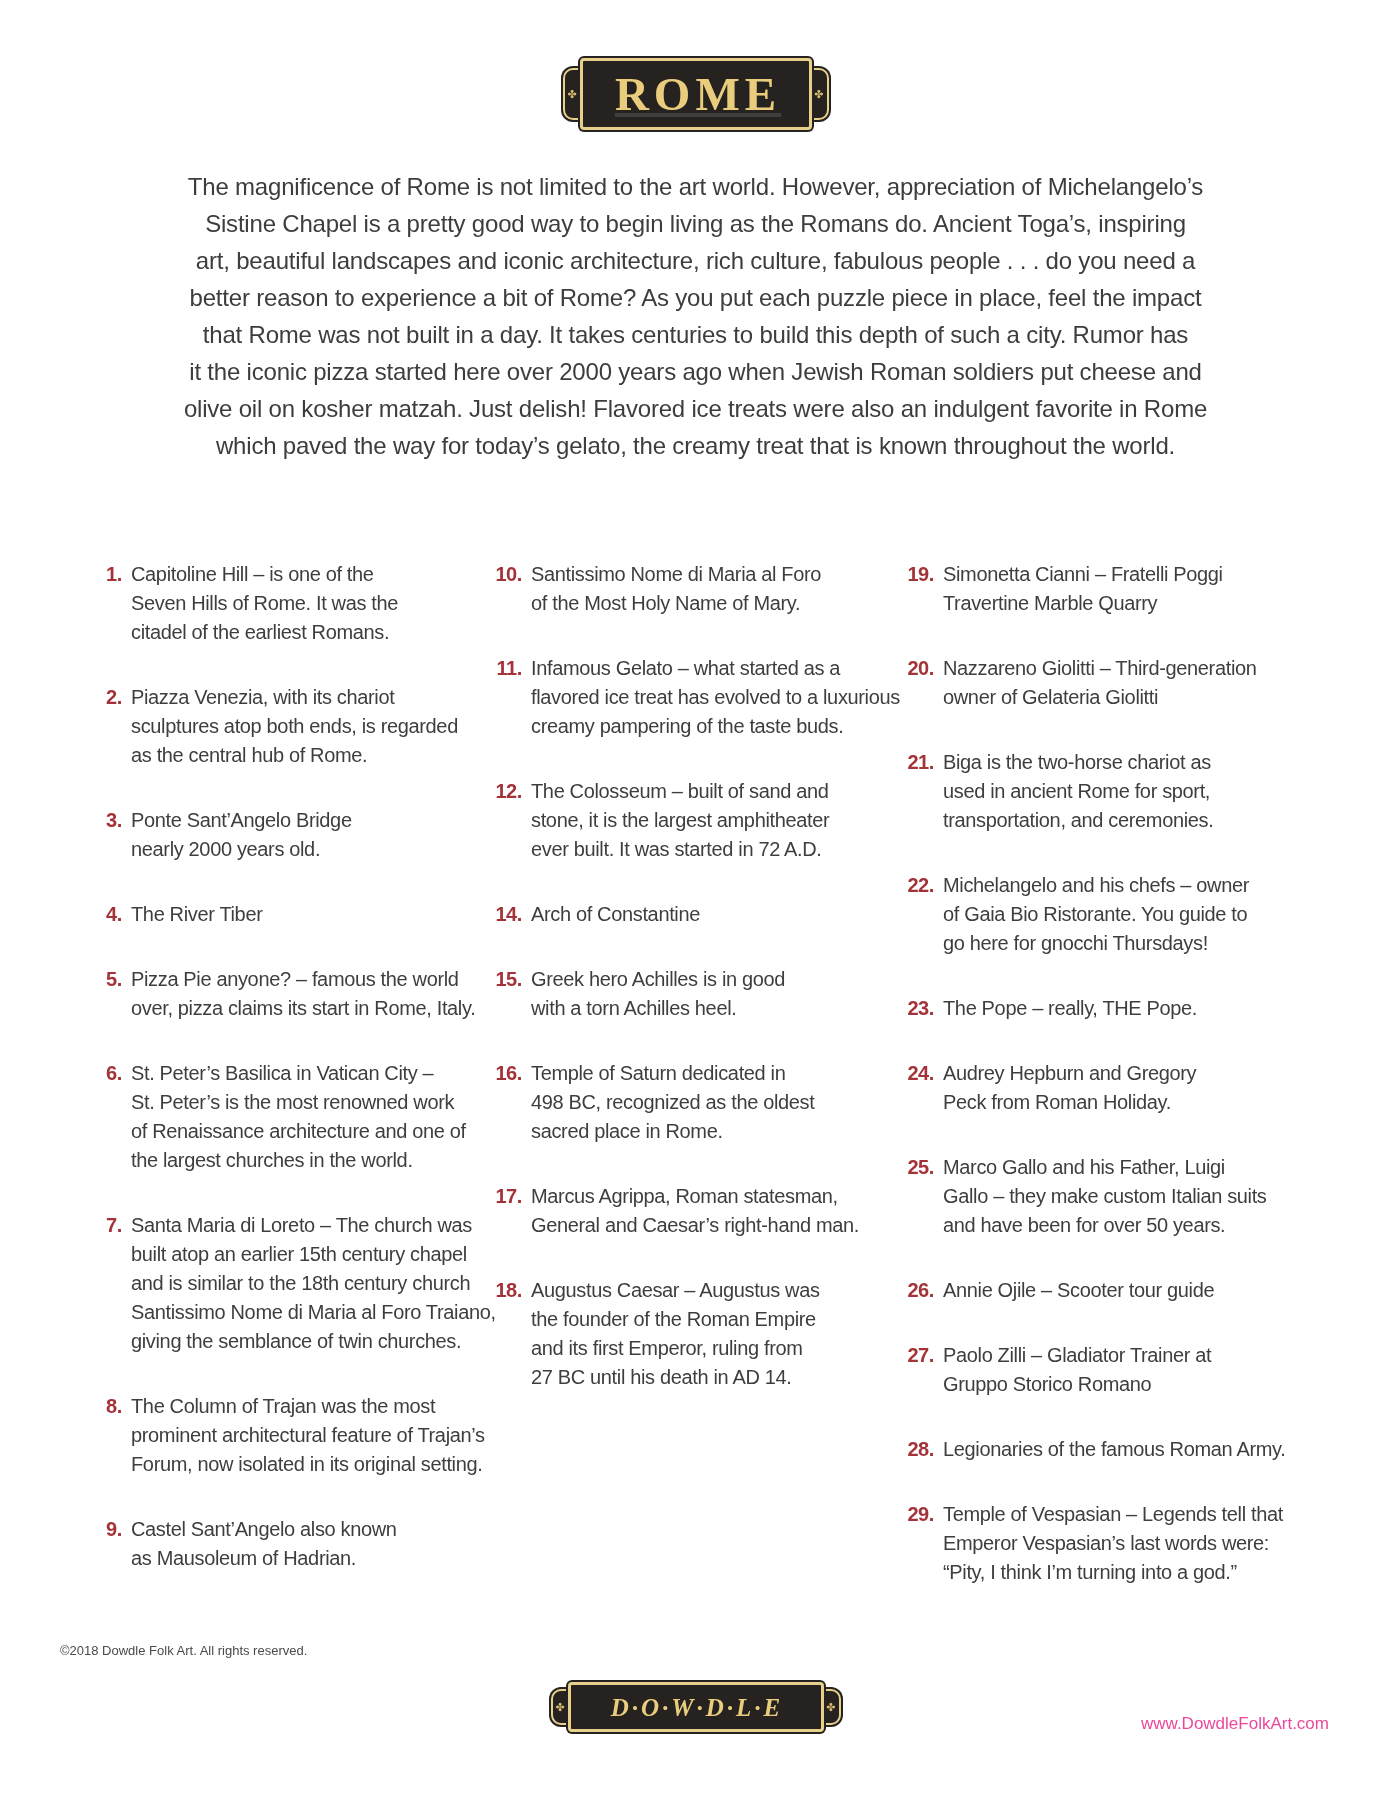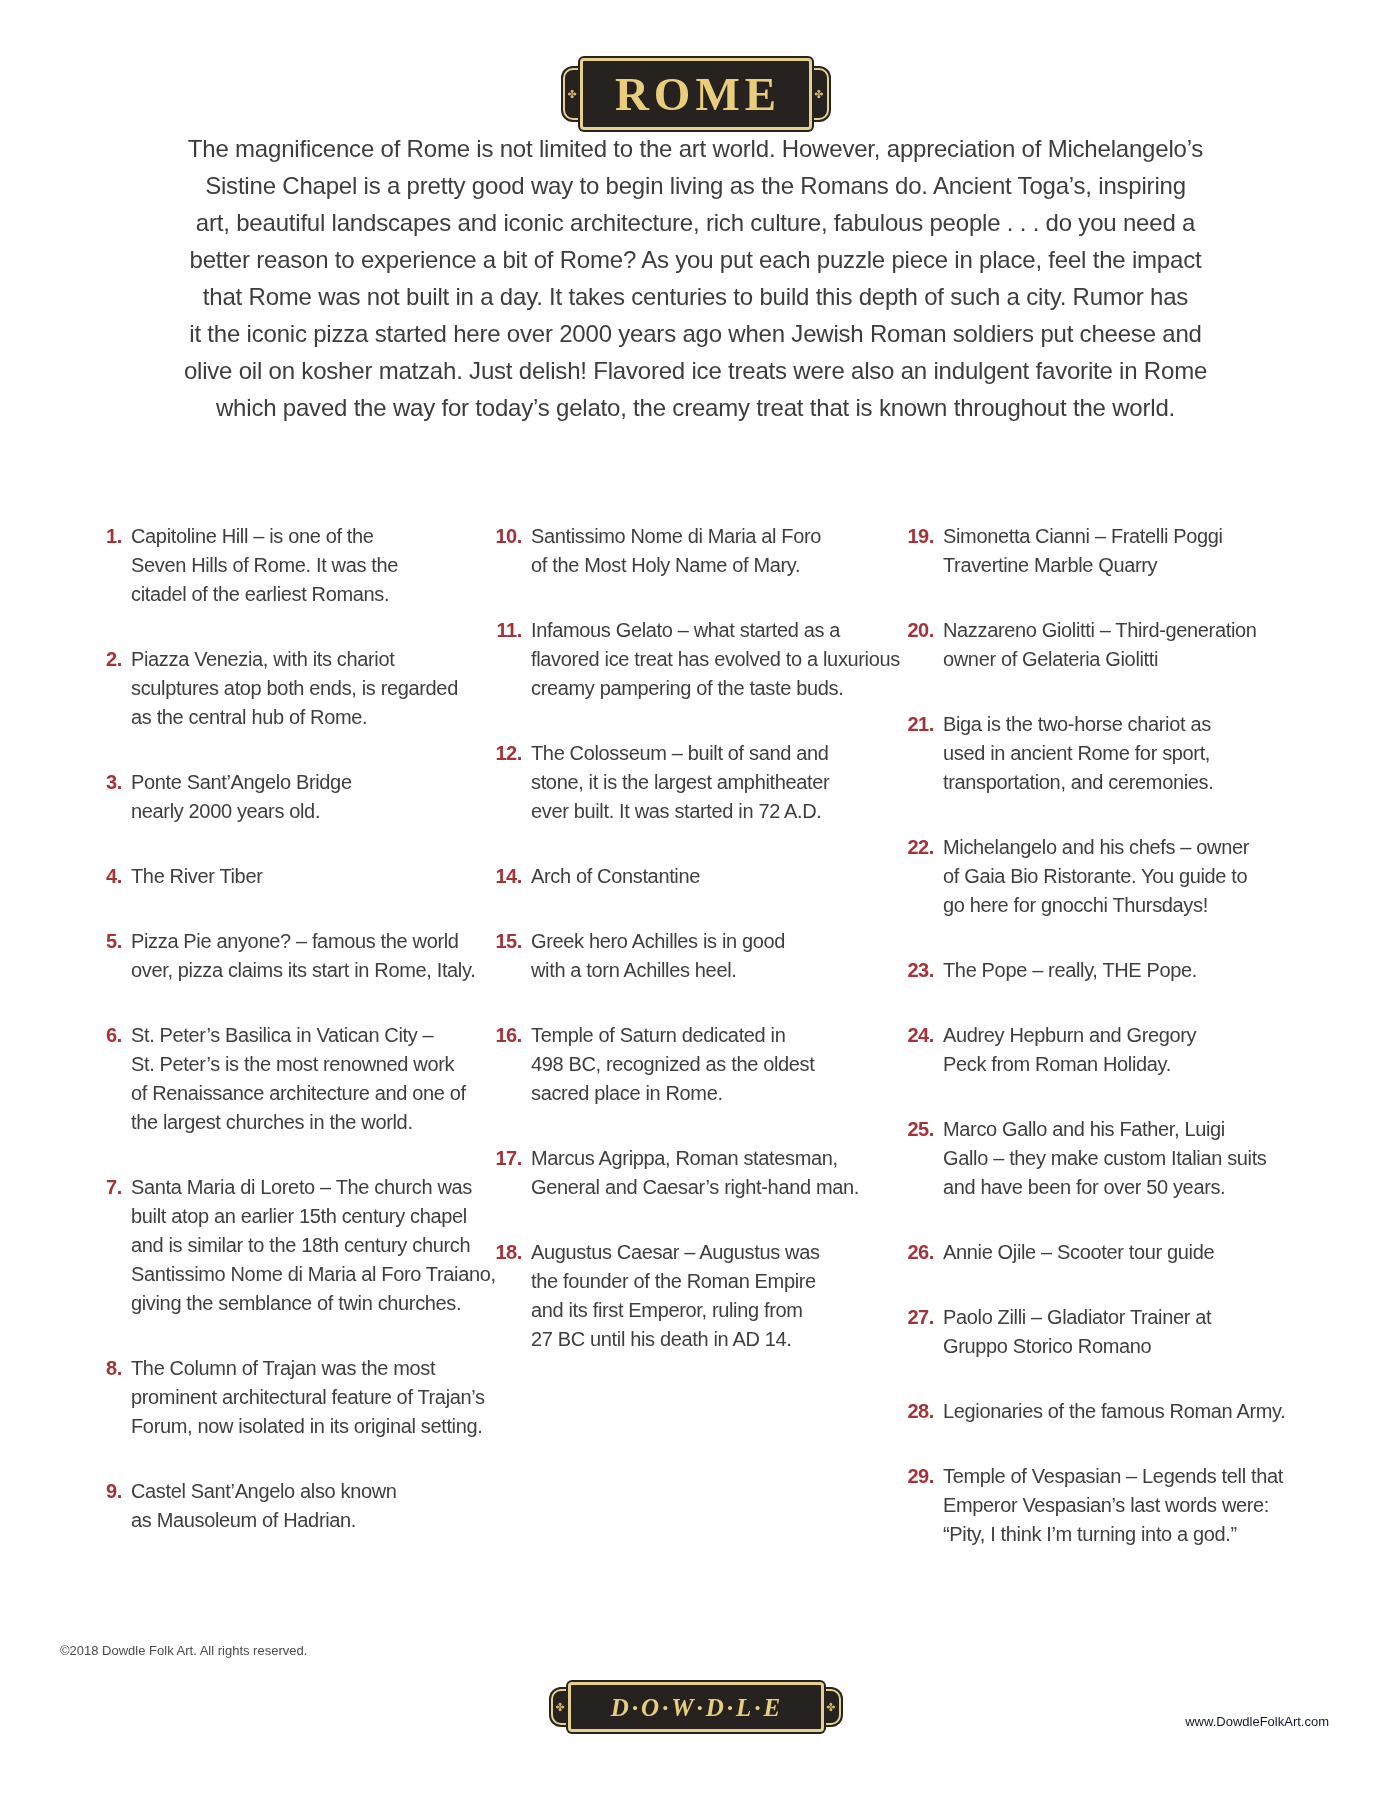--- a/index.html
+++ b/index.html
@@ -19,53 +19,53 @@
   .plaque-tab.right{right:-17px;}
   .ornament{
     position:absolute;color:#d9ba6b;font-size:11px;top:50%;transform:translateY(-50%);line-height:1;
   }
   .plaque-tab.left .ornament{left:3px;}
   .plaque-tab.right .ornament{right:3px;}
   .plaque-face{
     position:relative;z-index:1;background:#262220;border:3px solid #e7d08c;
     box-shadow:0 0 0 2px #262220;border-radius:4px;display:flex;align-items:center;justify-content:center;
   }
-  .rome-face{width:226px;height:66px;}
+  .rome-face{width:226px;height:66px;text-decoration:underline;}
   .rome-text{
     font-family:"Liberation Serif",serif;font-weight:700;font-size:47px;
     color:#e9cd7d;letter-spacing:5px;padding-left:5px;line-height:1;
   }
   .dowdle-face{width:250px;height:44px;font-style:italic;}
   .dowdle-text{
     font-family:"Liberation Serif",serif;font-weight:700;font-size:25px;
     color:#e9cd7d;letter-spacing:3px;padding-left:3px;line-height:1;
   }
   
-  .intro{text-align:center;}
+  .intro{margin-top:38px;text-align:center;}
   .intro-line{
     font-size:24px;line-height:37px;color:#3d3d3d;letter-spacing:-0.2px;white-space:nowrap;
   }
   
   .columns{
     display:grid;grid-template-columns:400px 412px auto;
     margin:96px 0 0 88px;align-items:start;
   }
   .list-item{
     display:grid;grid-template-columns:34px auto;column-gap:9px;margin-bottom:36px;
   }
   .item-number{
     color:#a43339;font-weight:700;font-size:20px;line-height:29px;
     text-align:right;letter-spacing:-0.4px;
   }
   .item-text{font-size:20px;line-height:29px;color:#3e3e3e;letter-spacing:-0.35px;}
   .item-line{white-space:nowrap;}
   
   .dowdle-wrap{position:absolute;top:1682px;left:0;width:100%;}
   .copyright{position:absolute;top:1643px;left:60px;font-size:13px;color:#4a4a4a;}
-  .website{position:absolute;top:1714px;right:62px;font-size:13px;color:#0f172a;}
+  .website{position:absolute;top:1714px;right:62px;font-size:17px;color:#ec4899;}
 </style>
 </head>
 <body>
 
 <div class="plaque-wrap rome-wrap">
   <div class="plaque">
     <div class="plaque-tab left">
       <span class="ornament">✤</span>
     </div>
     <div class="plaque-tab right">

